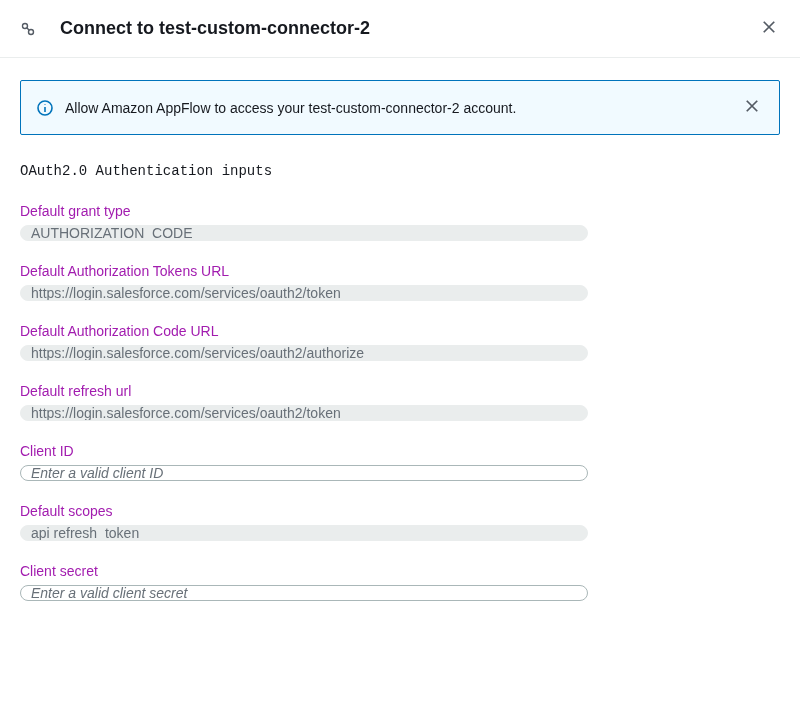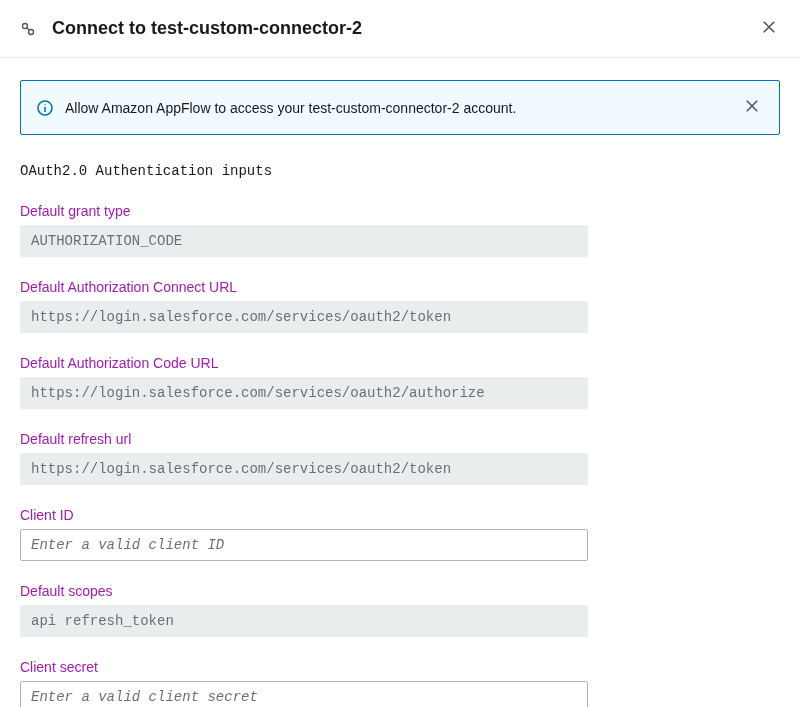--- a/index.html
+++ b/index.html
@@ -19,21 +19,21 @@
     .header {
       display: flex;
       align-items: center;
       justify-content: space-between;
       padding: 16px 20px;
       border-bottom: 1px solid #eaeded;
     }
     .header-left {
       display: flex;
       align-items: center;
-      gap: 16px;
+      gap: 24px;
     }
     .header-icon {
       width: 16px;
       height: 16px;
       display: inline-flex;
       align-items: center;
       justify-content: center;
     }
     .header-title {
       font-size: 18px;
@@ -114,26 +114,26 @@
       display: block;
       font-size: 14px;
       font-weight: 400;
       color: #a21caf;
       margin-bottom: 6px;
     }
     .form-input {
       width: 100%;
       padding: 6px 10px;
       font-size: 14px;
-      font-family: Liberation Mono, monospace;
+      font-family: Liberation Sans, sans-serif;
       border: 1px solid #aab7b8;
-      border-radius: 2px;
+      border-radius: 10px;
       background: #fff;
       color: #16191f;
-      height: 32px;
+      height: 16px;
     }
     .form-input::placeholder {
       color: #687078;
       font-style: italic;
     }
     .form-input.readonly {
       background: #eaeded;
       border: 1px solid #eaeded;
       color: #687078;
     }
@@ -184,21 +184,21 @@
   </div>
 
   <div class="section-title">OAuth2.0 Authentication inputs</div>
 
   <div class="form-group">
     <label class="form-label">Default grant type</label>
     <input type="text" class="form-input readonly" readonly="" value="AUTHORIZATION_CODE" style="">
   </div>
 
   <div class="form-group">
-    <label class="form-label">Default Authorization Connect URL</label>
+    <label class="form-label">Default Authorization Tokens URL</label>
     <input type="text" class="form-input readonly" readonly="" value="https://login.salesforce.com/services/oauth2/token" style="">
   </div>
 
   <div class="form-group">
     <label class="form-label">Default Authorization Code URL</label>
     <input type="text" class="form-input readonly" readonly="" value="https://login.salesforce.com/services/oauth2/authorize" style="">
   </div>
 
   <div class="form-group">
     <label class="form-label">Default refresh url</label>

